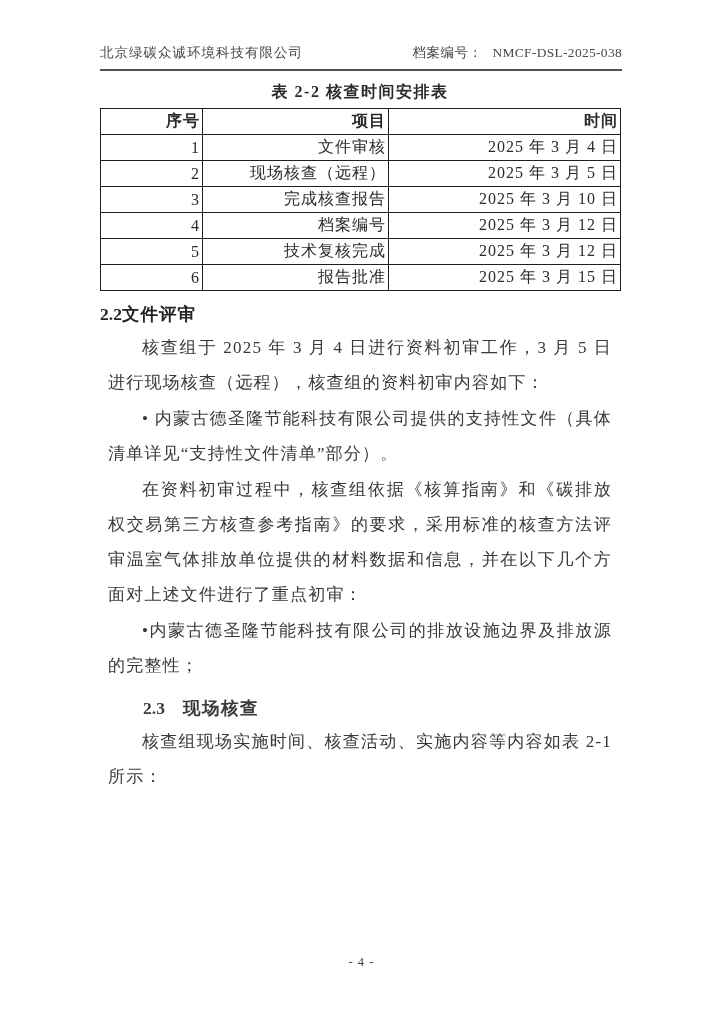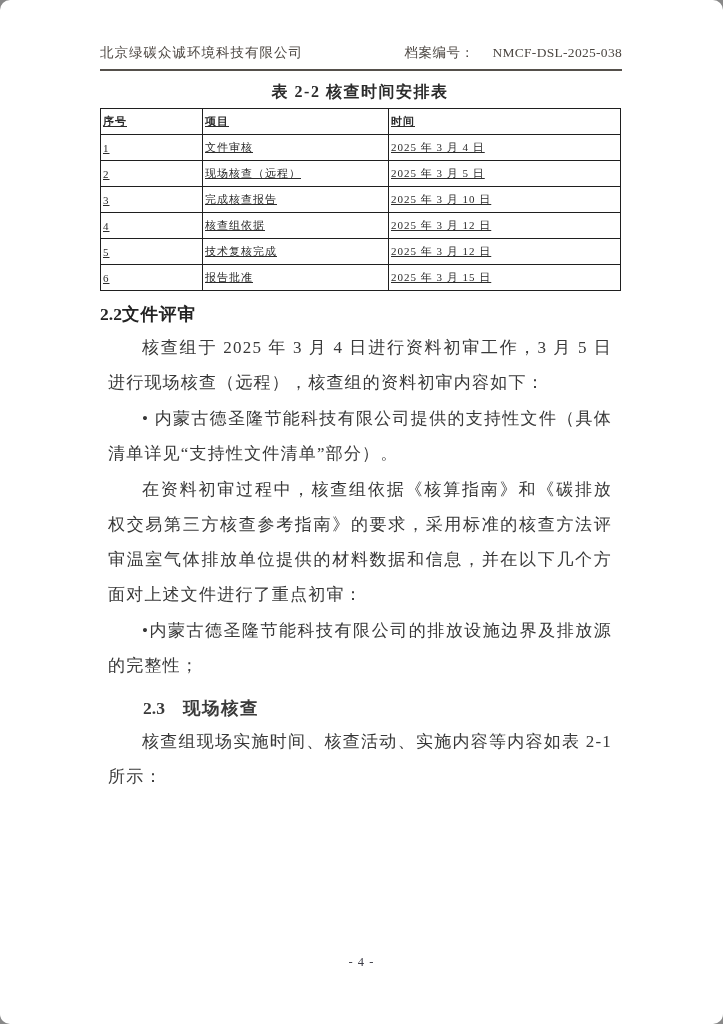--- a/index.html
+++ b/index.html
@@ -6,39 +6,38 @@
   html, body { background: #888; }
   .page {
     position: relative;
     width: 723px;
     height: 1024px;
     margin: 0 auto;
     background: #ffffff;
     font-family: "Liberation Serif", "DejaVu Serif", serif;
     color: #303030;
     overflow: hidden;
-    border-radius: 10px;
   }
   
   .header {
     position: absolute;
     left: 100px;
     right: 101px;
     top: 44px;
     display: flex;
     justify-content: space-between;
     align-items: flex-end;
     padding-bottom: 7px;
     border-bottom: 2px solid #55504b;
     color: #4c4742;
     font-size: 13.5px;
     letter-spacing: 1px;
   }
   .archive { letter-spacing: 0.5px; }
-  .archive-num { margin-left: 18px; letter-spacing: 0.3px; }
+  .archive-num { margin-left: 10px; letter-spacing: 0.3px; }
   
   .content {
     position: absolute;
     left: 100px;
     width: 520px;
     top: 58px;
   }
   .table-title {
     margin-top: 24px;
     margin-bottom: 5px;
@@ -50,27 +49,26 @@
   }
   table.schedule {
     width: 520px;
     border-collapse: collapse;
     border: 1.6px solid #1f1f1f;
     table-layout: fixed;
   }
   table.schedule th, table.schedule td {
     border: 1px solid #1f1f1f;
     height: 26px;
-    text-align: left;
+    text-align: right;
     vertical-align: middle;
-    font-size: 11px;
+    font-size: 16px;
     letter-spacing: 1px;
     color: #2b2b2b;
     padding: 0 2px;
-    text-decoration: underline;
   }
   table.schedule th { font-weight: bold; }
   col.c1 { width: 102px; }
   col.c2 { width: 186px; }
   col.c3 { width: 232px; }
   
   .h-22 {
     margin: 11px 0 4px 0;
     font-size: 17.5px;
     font-weight: bold;
@@ -148,21 +146,21 @@
           <td>现场核查（远程）</td>
           <td>2025 年 3 月 5 日</td>
         </tr>
         <tr>
           <td>3</td>
           <td>完成核查报告</td>
           <td>2025 年 3 月 10 日</td>
         </tr>
         <tr>
           <td>4</td>
-          <td>核查组依据</td>
+          <td>档案编号</td>
           <td>2025 年 3 月 12 日</td>
         </tr>
         <tr>
           <td>5</td>
           <td>技术复核完成</td>
           <td>2025 年 3 月 12 日</td>
         </tr>
         <tr>
           <td>6</td>
           <td>报告批准</td>

